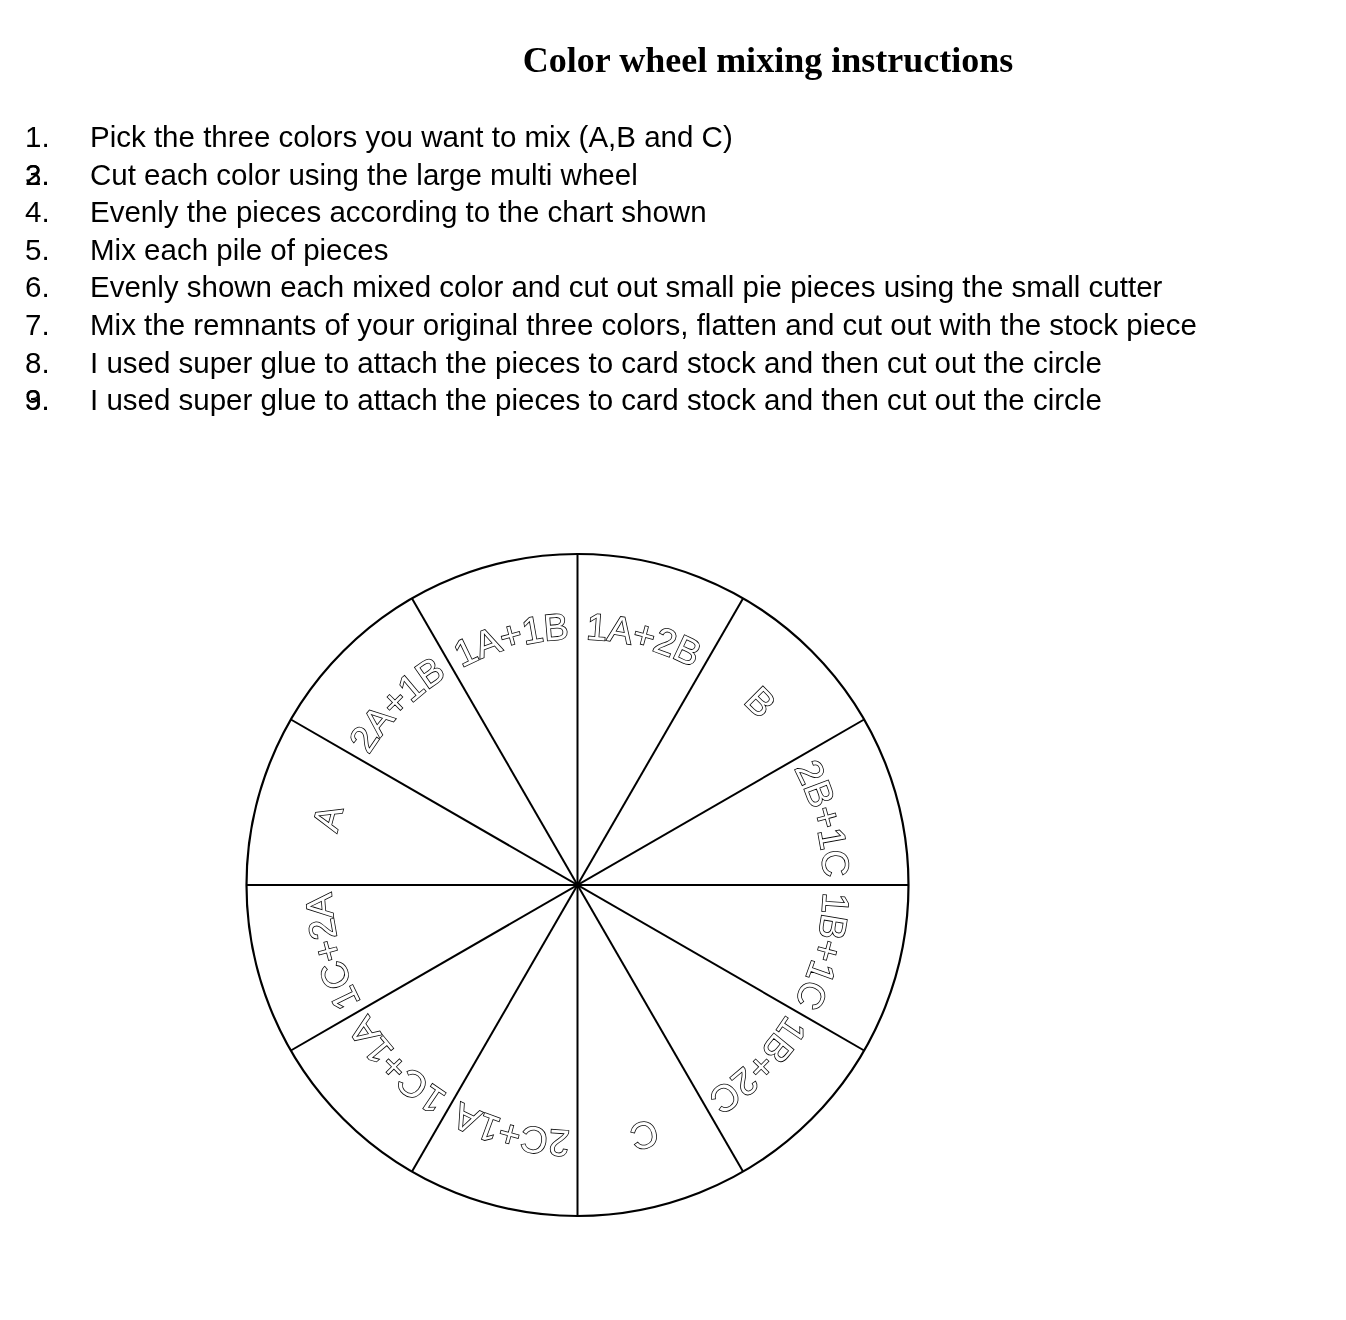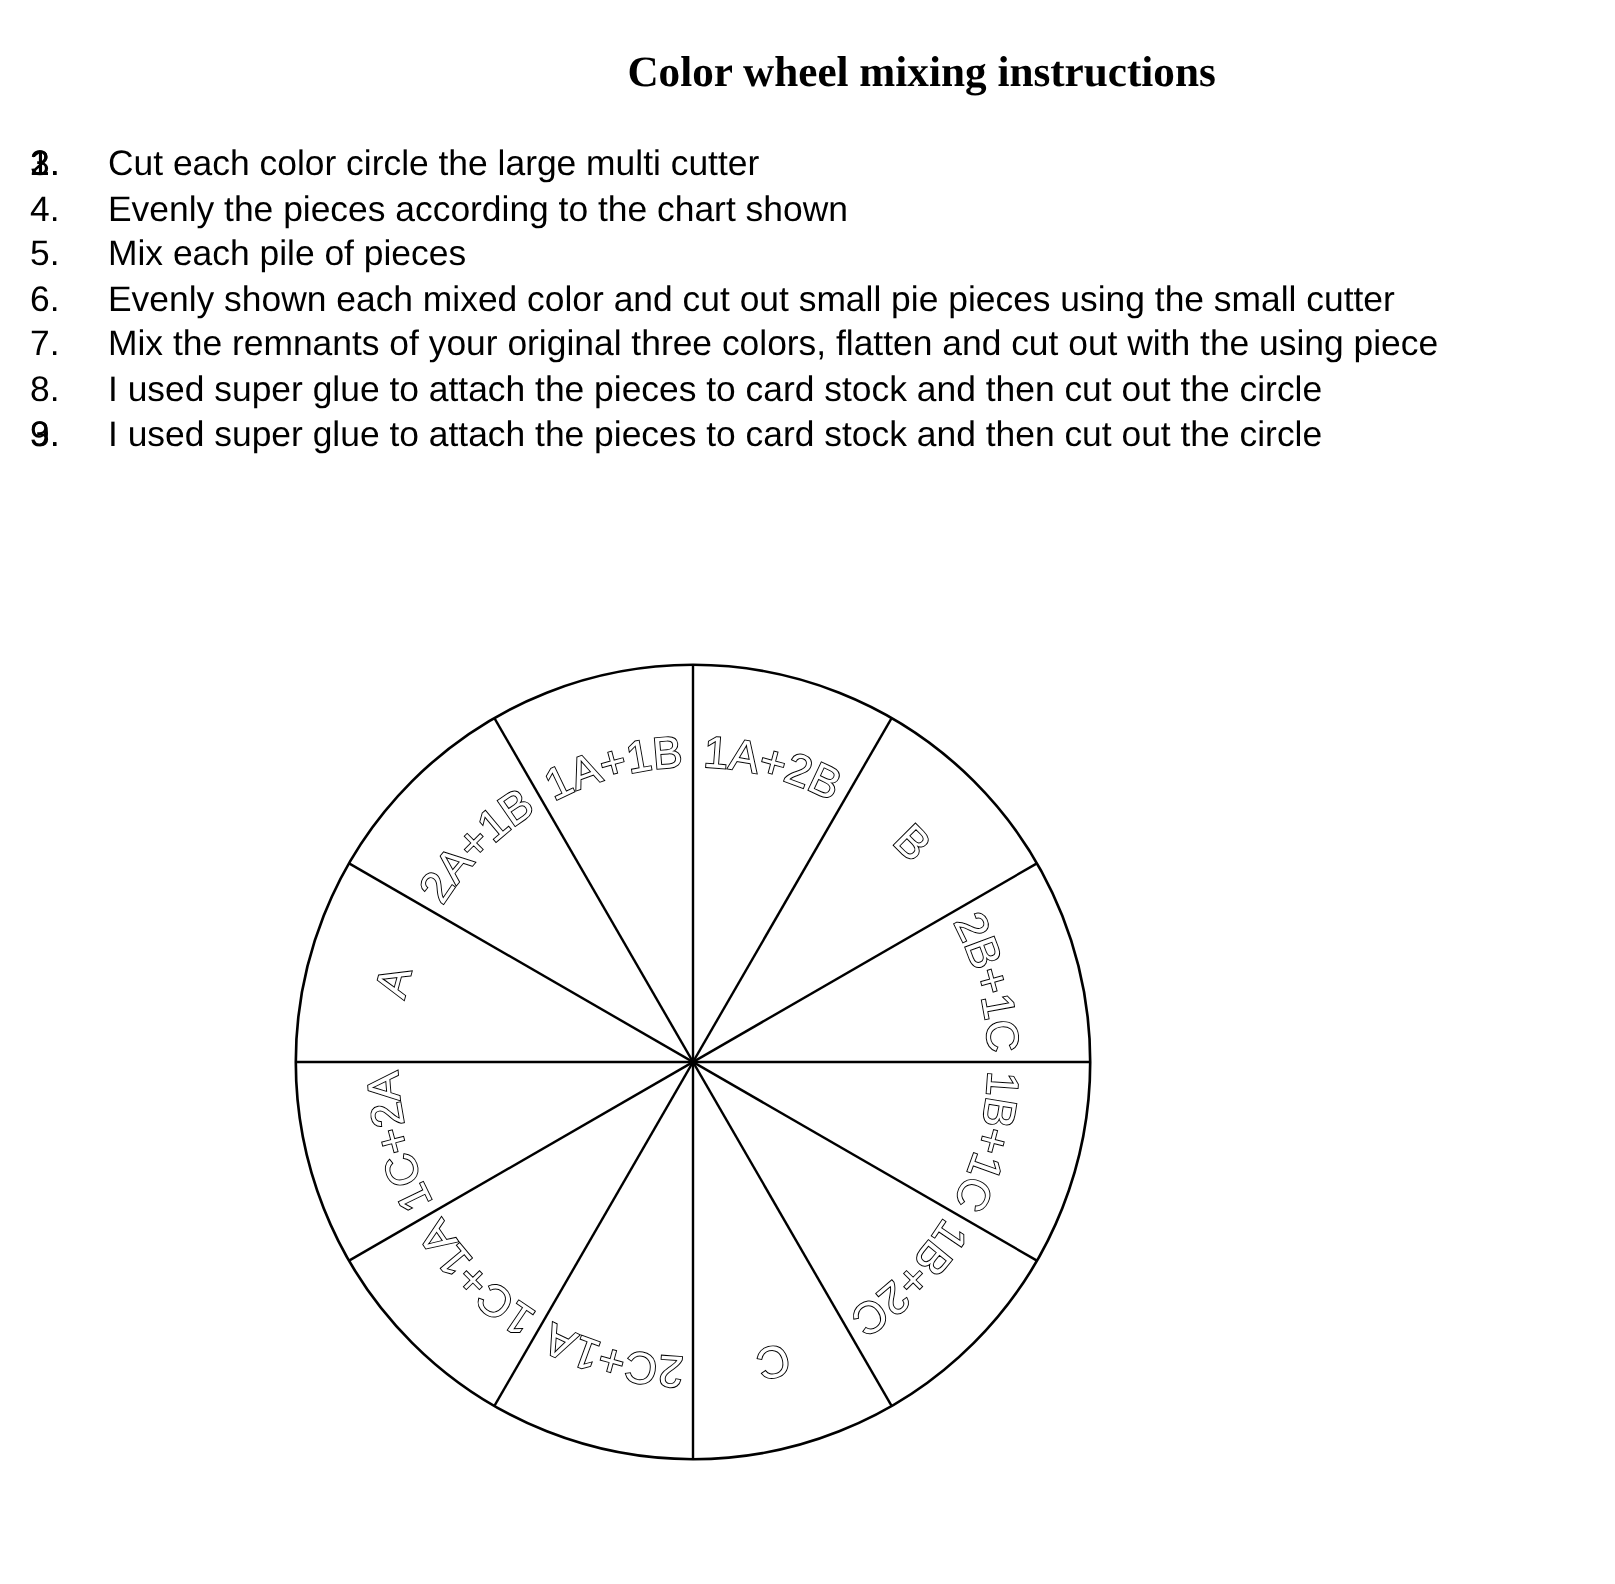--- a/index.html
+++ b/index.html
@@ -25,27 +25,27 @@
       paint-order: stroke;
       letter-spacing: 0px;
     }
   </style>
 </head>
 <body>
 
 <div class="title"><span>Color wheel mixing instructions</span></div>
 
 <ol class="steps">
-  <li><span class="num">1.</span></li>
+  <li><span class="num">1.</span><span>Pick the three colors you want to mix (A,B and C)</span></li>
   <li><span class="num">2.</span></li>
-  <li><span class="num">3.</span><span>Cut each color circle the large multi cutter</span></li>
+  <li><span class="num">3.</span><span>Cut each color using the large multi wheel</span></li>
   <li><span class="num">4.</span><span>Evenly the pieces according to the chart shown</span></li>
   <li><span class="num">5.</span><span>Mix each pile of pieces</span></li>
   <li><span class="num">6.</span><span>Evenly shown each mixed color and cut out small pie pieces using the small cutter</span></li>
-  <li><span class="num">7.</span><span>Mix the remnants of your original three colors, flatten and cut out with the using piece</span></li>
+  <li><span class="num">7.</span><span>Mix the remnants of your original three colors, flatten and cut out with the stock piece</span></li>
   <li><span class="num">8.</span><span>I used super glue to attach the pieces to card stock and then cut out the circle</span></li>
   <li><span class="num">9.</span></li>
   <li><span class="num">3.</span><span>I used super glue to attach the pieces to card stock and then cut out the circle</span></li>
 </ol>
 
 <svg class="wheel" width="1346" height="1320" viewBox="0 0 1346 1320">
   <defs>
 
     <path id="labelArc" d="M 577.5 639 A 246 246 0 1 1 577.49 639 Z" fill="none"></path>
   </defs>

